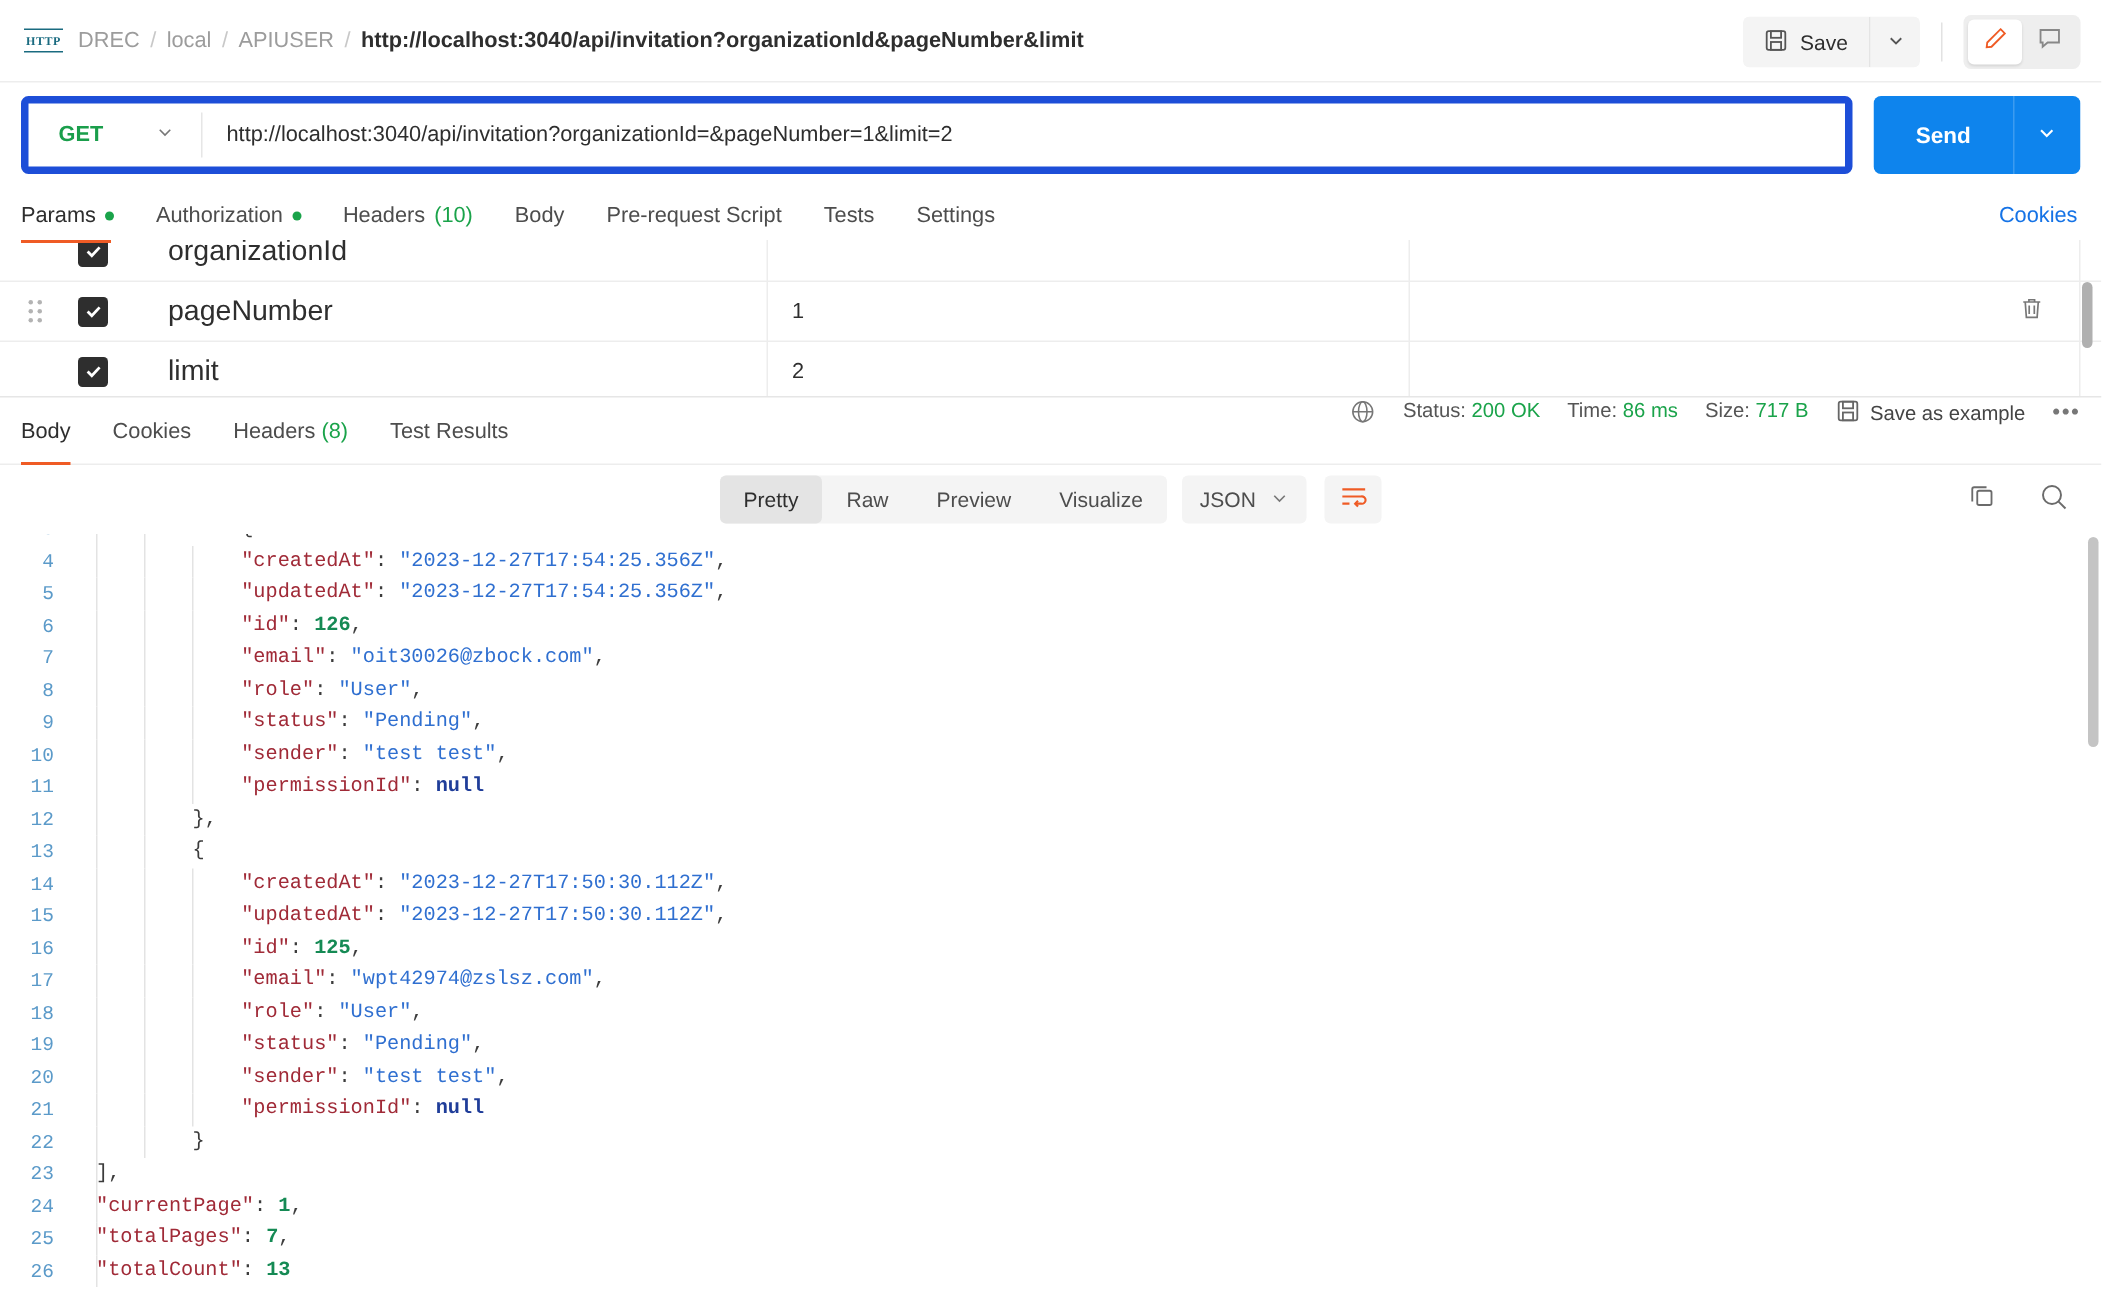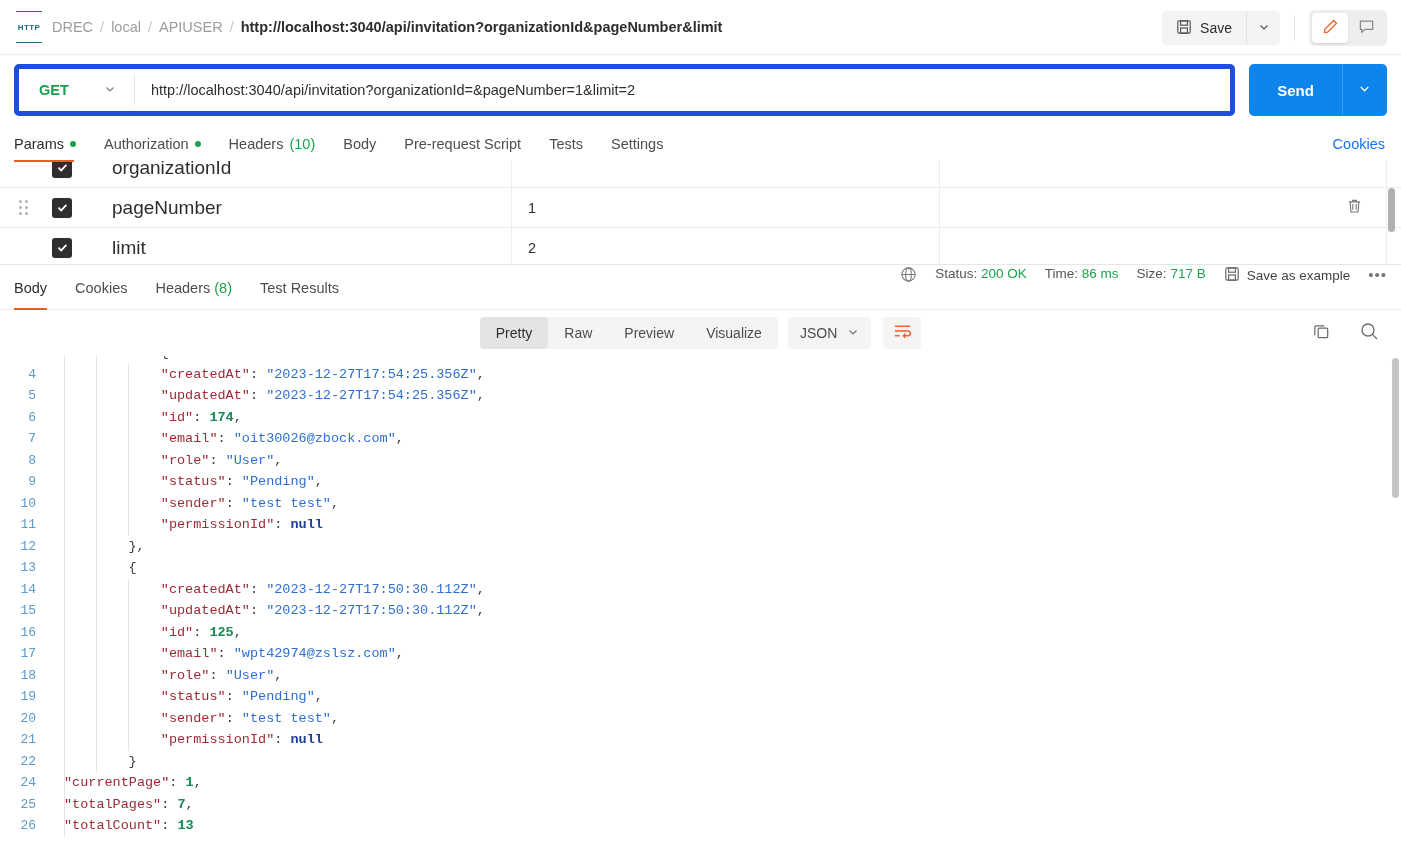--- a/index.html
+++ b/index.html
@@ -13,25 +13,25 @@
   }
   .app { position: relative; width: 1401px; height: 865px; background:#fff; }
 
   
   .breadcrumb-bar {
     position:absolute; top:0; left:0; width:1401px; height:55px;
     display:flex; align-items:center; padding:0 16px;
     border-bottom:1px solid #ededed; background:#fff;
   }
   .http-icon {
-    width:26px; height:32px; margin-right:10px;
+    width:26px; height:16px; margin-right:10px;
     display:flex; align-items:center; justify-content:center;
     color:#1a6b80; font-size:8px; font-weight:700; letter-spacing:.4px;
     border-top:1.5px solid #1a6b80; border-bottom:1.5px solid #1a6b80;
-    font-family:Liberation Sans, sans-serif; line-height:1;
+    font-family:Liberation Serif, serif; line-height:1;
     padding-top:1px;
   }
   .crumb { font-size:14.5px; color:#9c9c9c; white-space:nowrap; }
   .crumb.active { color:#2e2e2e; font-weight:700; }
   .crumb-sep { font-size:14.5px; color:#c8c8c8; margin:0 7px; }
 
   .topright { position:absolute; right:14px; top:10px; display:flex; align-items:center;justify-content:space-between; }
   .save-group { display:flex; align-items:center; border-radius:4px; overflow:hidden; }
   .save-btn {
     display:flex; align-items:center; gap:8px;
@@ -487,21 +487,21 @@
             <div class="guide g3"></div>
             <div class="code-text" style="padding-left: 46px;"><span class="p">        </span><span class="k">"updatedAt"</span><span class="p">: </span><span class="s">"2023-12-27T17:54:25.356Z"</span><span class="p">,</span></div>
           </div>
         </div>
         <div class="code-line">
           <div class="ln">6</div>
           <div class="guts">
             <div class="guide g1"></div>
             <div class="guide g2"></div>
             <div class="guide g3"></div>
-            <div class="code-text" style="padding-left: 46px;"><span class="p">        </span><span class="k">"id"</span><span class="p">: </span><span class="n">174</span><span class="p">,</span></div>
+            <div class="code-text" style="padding-left: 46px;"><span class="p">        </span><span class="k">"id"</span><span class="p">: </span><span class="n">126</span><span class="p">,</span></div>
           </div>
         </div>
         <div class="code-line">
           <div class="ln">7</div>
           <div class="guts">
             <div class="guide g1"></div>
             <div class="guide g2"></div>
             <div class="guide g3"></div>
             <div class="code-text" style="padding-left: 46px;"><span class="p">        </span><span class="k">"email"</span><span class="p">: </span><span class="s">"oit30026@zbock.com"</span><span class="p">,</span></div>
           </div>
@@ -632,20 +632,27 @@
         </div>
         <div class="code-line">
           <div class="ln">22</div>
           <div class="guts">
             <div class="guide g1"></div>
             <div class="guide g2"></div>
             <div class="code-text" style="padding-left: 46px;"><span class="p">    }</span></div>
           </div>
         </div>
         <div class="code-line">
+          <div class="ln">23</div>
+          <div class="guts">
+            <div class="guide g1"></div>
+            <div class="code-text" style="padding-left: 14px;"><span class="p">],</span></div>
+          </div>
+        </div>
+        <div class="code-line">
           <div class="ln">24</div>
           <div class="guts">
             <div class="guide g1"></div>
             <div class="code-text" style="padding-left: 14px;"><span class="p"></span><span class="k">"currentPage"</span><span class="p">: </span><span class="n">1</span><span class="p">,</span></div>
           </div>
         </div>
         <div class="code-line">
           <div class="ln">25</div>
           <div class="guts">
             <div class="guide g1"></div>

